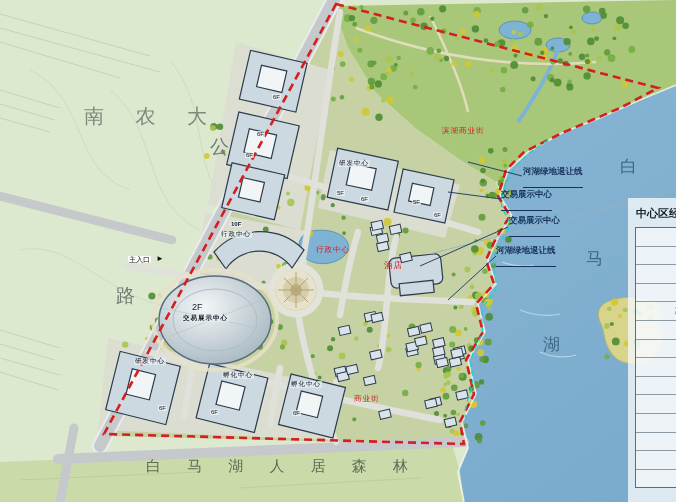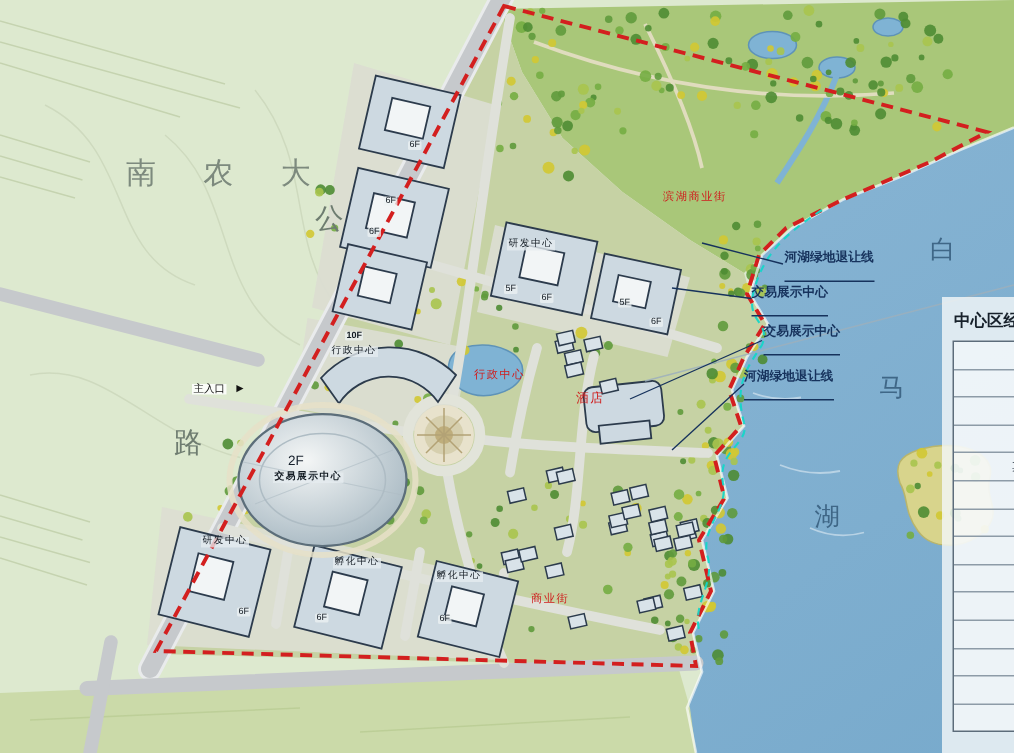--- a/index.html
+++ b/index.html
@@ -542,20 +542,21 @@
     <path d="M522,176 L468,162"></path>
     <path d="M501,199 L448,192"></path>
     <path d="M508,227 L420,266"></path>
     <path d="M496,256 L448,300"></path>
   </g>
 </svg>
 
 <span class="lbl big-place" style="left:84px;top:106px">南 农 大</span>
 <span class="lbl road-char" style="left:210px;top:137px">公</span>
 <span class="lbl road-char" style="left:116px;top:286px">路</span>
+<span class="lbl forest-lbl" style="left:146px;top:458px">白 马 湖 人 居 森 林</span>
 
 <span class="lbl lake-char" style="left:620px;top:158px">白</span>
 <span class="lbl lake-char" style="left:586px;top:250px">马</span>
 <span class="lbl lake-char" style="left:543px;top:336px">湖</span>
 
 <span class="lbl setback" style="left:523px;top:167px">河湖绿地退让线</span>
 <span class="lbl setback" style="left:501px;top:190px">交易展示中心</span>
 <span class="lbl setback" style="left:509px;top:216px">交易展示中心</span>
 <span class="lbl setback" style="left:496px;top:246px">河湖绿地退让线</span>
 

